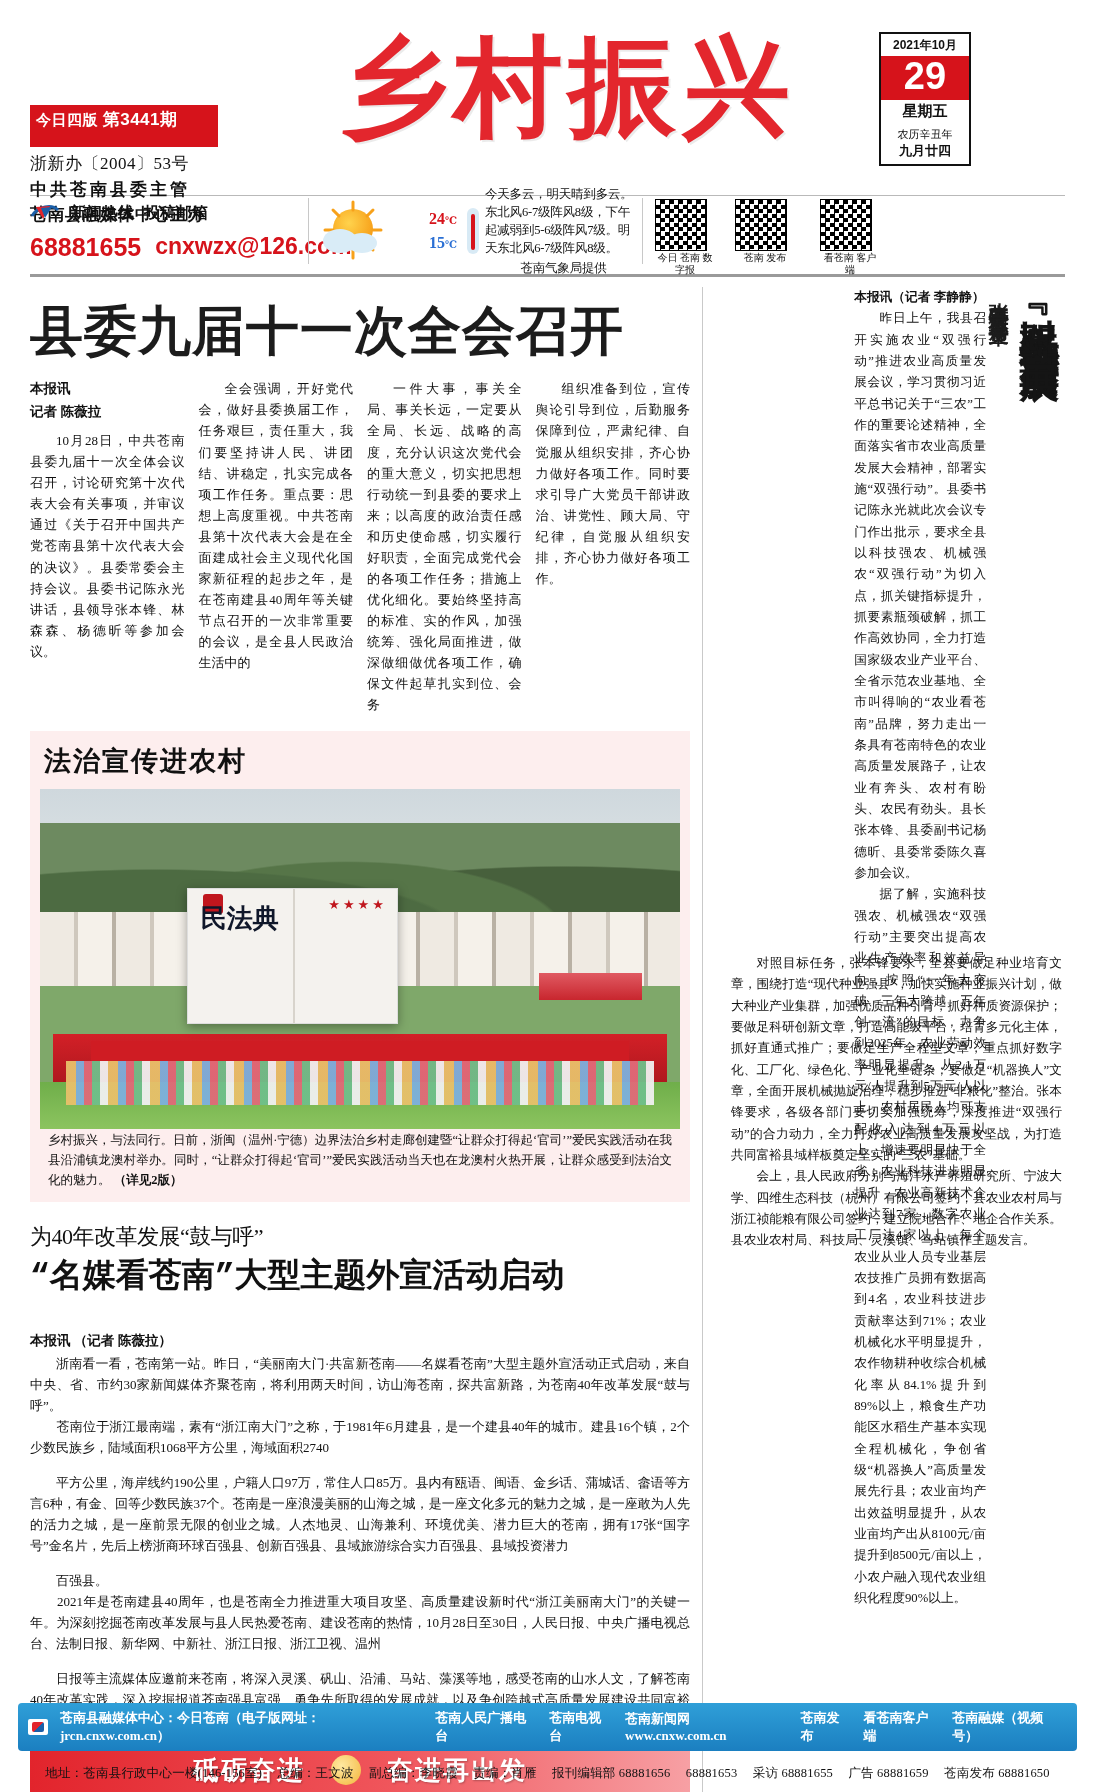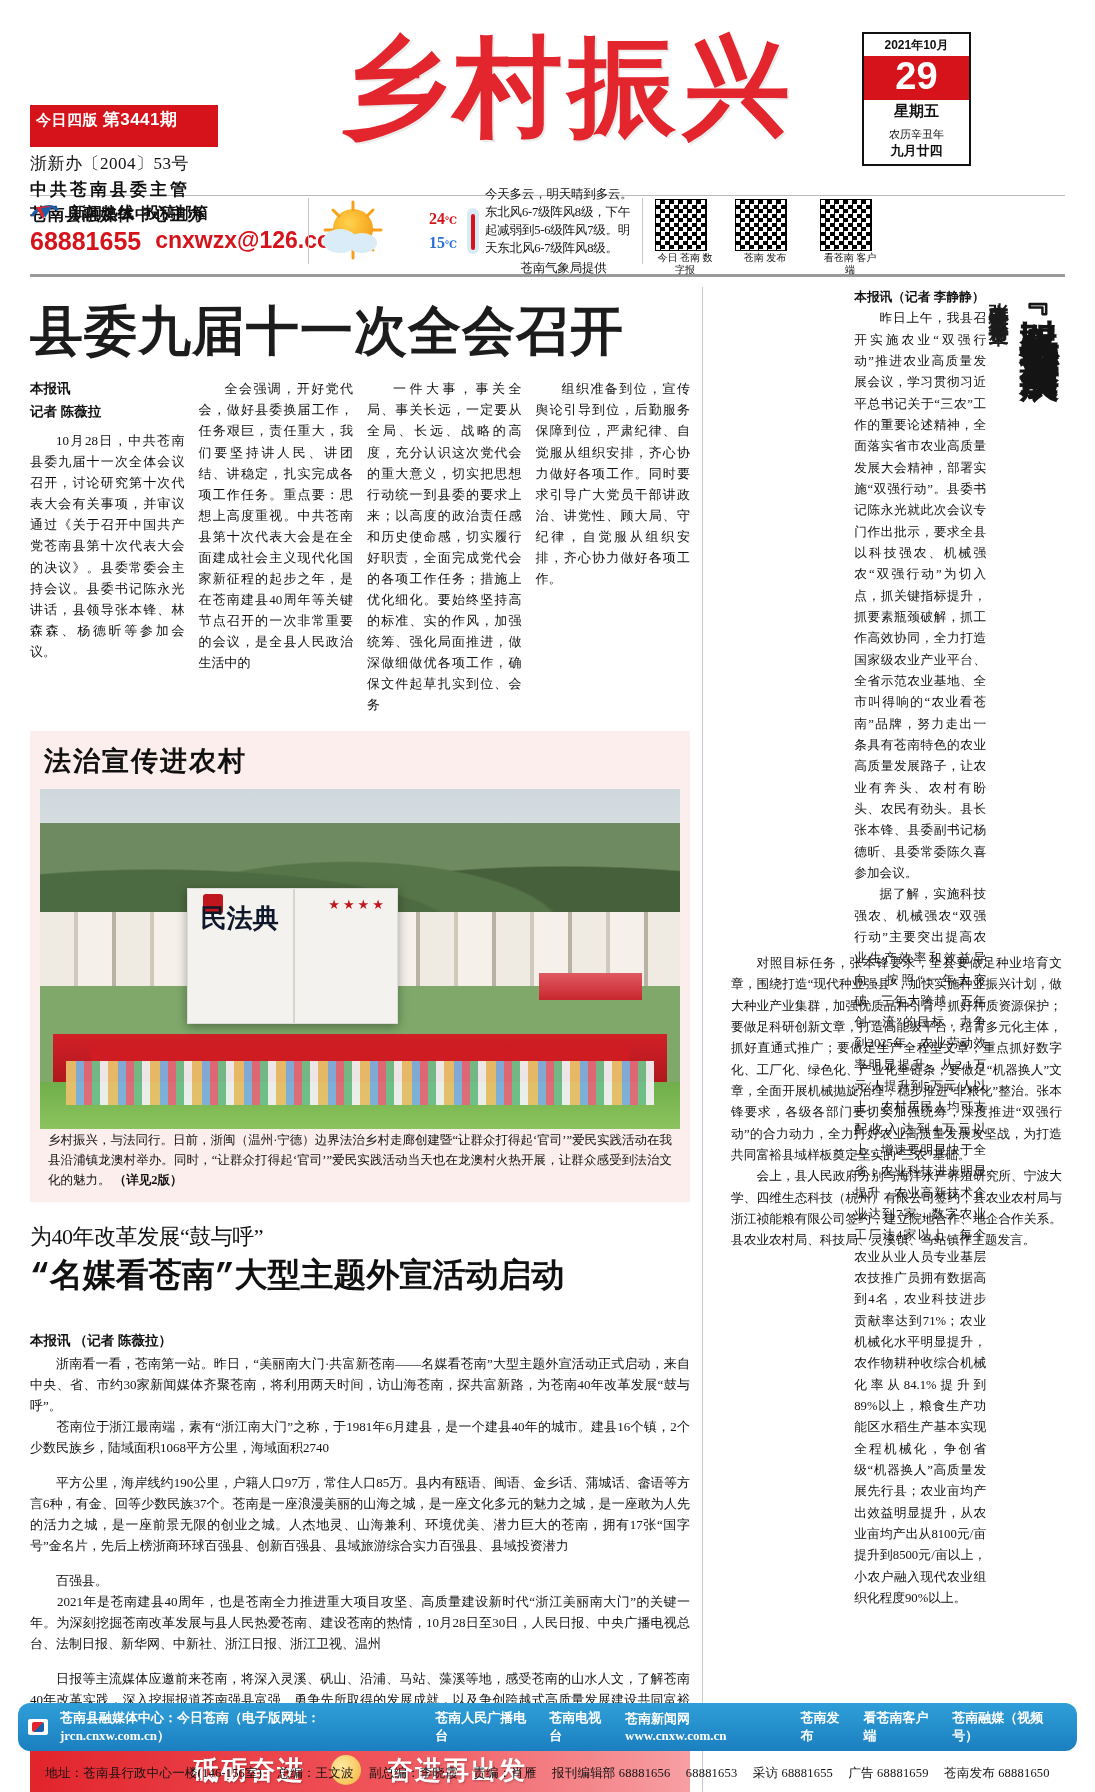--- a/index.html
+++ b/index.html
@@ -29,36 +29,36 @@
 
   .mh-title {
     position: absolute; left: 300px; top: 18px; width: 500px;
     text-align: center;
     font-family: "Liberation Sans", sans-serif;
     font-weight: bold; font-size: 108px; color: #e3262d;
     letter-spacing: 6px; line-height: 1.28;
     text-shadow: 2px 2px 0 rgba(0,0,0,.08);
   }
   .datebox {
-    position: absolute; right: 106px; top: 32px; width: 109px;
+    position: absolute; right: 106px; top: 32px; width: 92px;
     border: 2px solid #111; background: #fff; text-align: center;
   }
   .db-y { font-size: 12px; font-weight: bold; padding: 3px 0 2px; font-family:"Liberation Sans",sans-serif;}
   .db-d { background: #d6131b; color: #fff; font-size: 38px; font-weight: bold; line-height: 1.05; padding: 1px 0 3px; font-family:"Liberation Sans",sans-serif;}
   .db-w { font-size: 15px; font-weight: bold; padding: 2px 0 3px; font-family:"Liberation Sans",sans-serif;}
   .db-l1 { font-size: 11px; padding-top: 3px; }
   .db-l2 { font-size: 13px; font-weight: bold; padding-bottom: 4px; }
 
   
   .hr-thin { border-top: 1px solid #b9b9b9; margin: 0 12px; }
   .hotline-row { position: relative; height: 72px; margin: 0 12px; }
   .hl-left { position: absolute; left: 0; top: 6px; width: 268px; }
   .hl-labels { display: flex; align-items: center; gap: 10px; font-size: 16px; font-weight: bold; font-family:"Liberation Sans",sans-serif;}
   .hl-logo { width: 30px; height: 22px; position: relative; flex: none; }
-  .hl-nums { display: flex; gap: 14px; margin-top: 3px; font-size: 25px; font-weight: bold; color: #d6131b; font-family:"Liberation Sans",sans-serif;justify-content:space-between;}
+  .hl-nums { display: flex; gap: 14px; margin-top: 9px; font-size: 25px; font-weight: bold; color: #d6131b; font-family:"Liberation Sans",sans-serif;justify-content:space-between;}
   .hl-nums .em { font-size: 23px; }
 
   .wx-box { position: absolute; left: 278px; top: 2px; width: 335px; height: 66px;
             border-left: 1px solid #c8c8c8; border-right: 1px solid #c8c8c8; display: flex; align-items: center; }
   .wx-icons { width: 120px; position: relative; height: 60px; }
   .sun { position: absolute; left: 24px; top: 8px; width: 40px; height: 40px; border-radius: 50%;
          background: radial-gradient(circle at 40% 35%, #ffd34d 0%, #f7a11a 70%); }
   .sun-rays { position: absolute; left: 14px; top: -1px; width: 60px; height: 60px; }
   .cloud { position: absolute; left: 14px; top: 28px; width: 56px; height: 22px; }
   .cloud:before, .cloud:after { content:""; position: absolute; background: #d9ecf7; border-radius: 50%; }
@@ -149,21 +149,21 @@
     writing-mode: vertical-rl; text-orientation: upright;
     font-family:"Liberation Sans",sans-serif; font-weight: bold; font-size: 20px;
     letter-spacing: 2px; height: 470px; margin-right: 4px; color:#1c1c1c;
   }
   .r-body { writing-mode: horizontal-tb; width: 132px; font-size: 12.7px; line-height: 1.68; text-align: justify; }
   .r-tail { font-size: 12.7px; line-height: 1.68; text-align: justify; margin-top: 6px; }
 
   
   .footer { position: absolute; left: 18px; right: 18px; bottom: 10px; }
   .foot-bar { background: linear-gradient(#2f9fd8,#1b7fc0); color: #fff; display: flex; align-items: center;
-              gap: 12px; padding: 6px 10px; font-size: 13px; font-weight: bold; border-radius: 12px; }
+              gap: 12px; padding: 6px 10px; font-size: 13px; font-weight: bold; border-radius: 4px; }
   .foot-bar .lg { width: 20px; height: 16px; background:#fff; border-radius: 2px; position: relative; flex:none;}
   .foot-bar .lg:after{content:"";position:absolute;left:4px;top:3px;width:12px;height:10px;
       background: linear-gradient(135deg,#e2242c 50%, #1b5fa8 50%); border-radius:2px;}
   .foot-bar .u { text-decoration: none; }
   .foot-meta { text-align: center; font-size: 12.5px; margin-top: 14px; letter-spacing: .2px; }
   .foot-meta span { margin: 0 6px; }
 </style>
 </head>
 <body>
 

